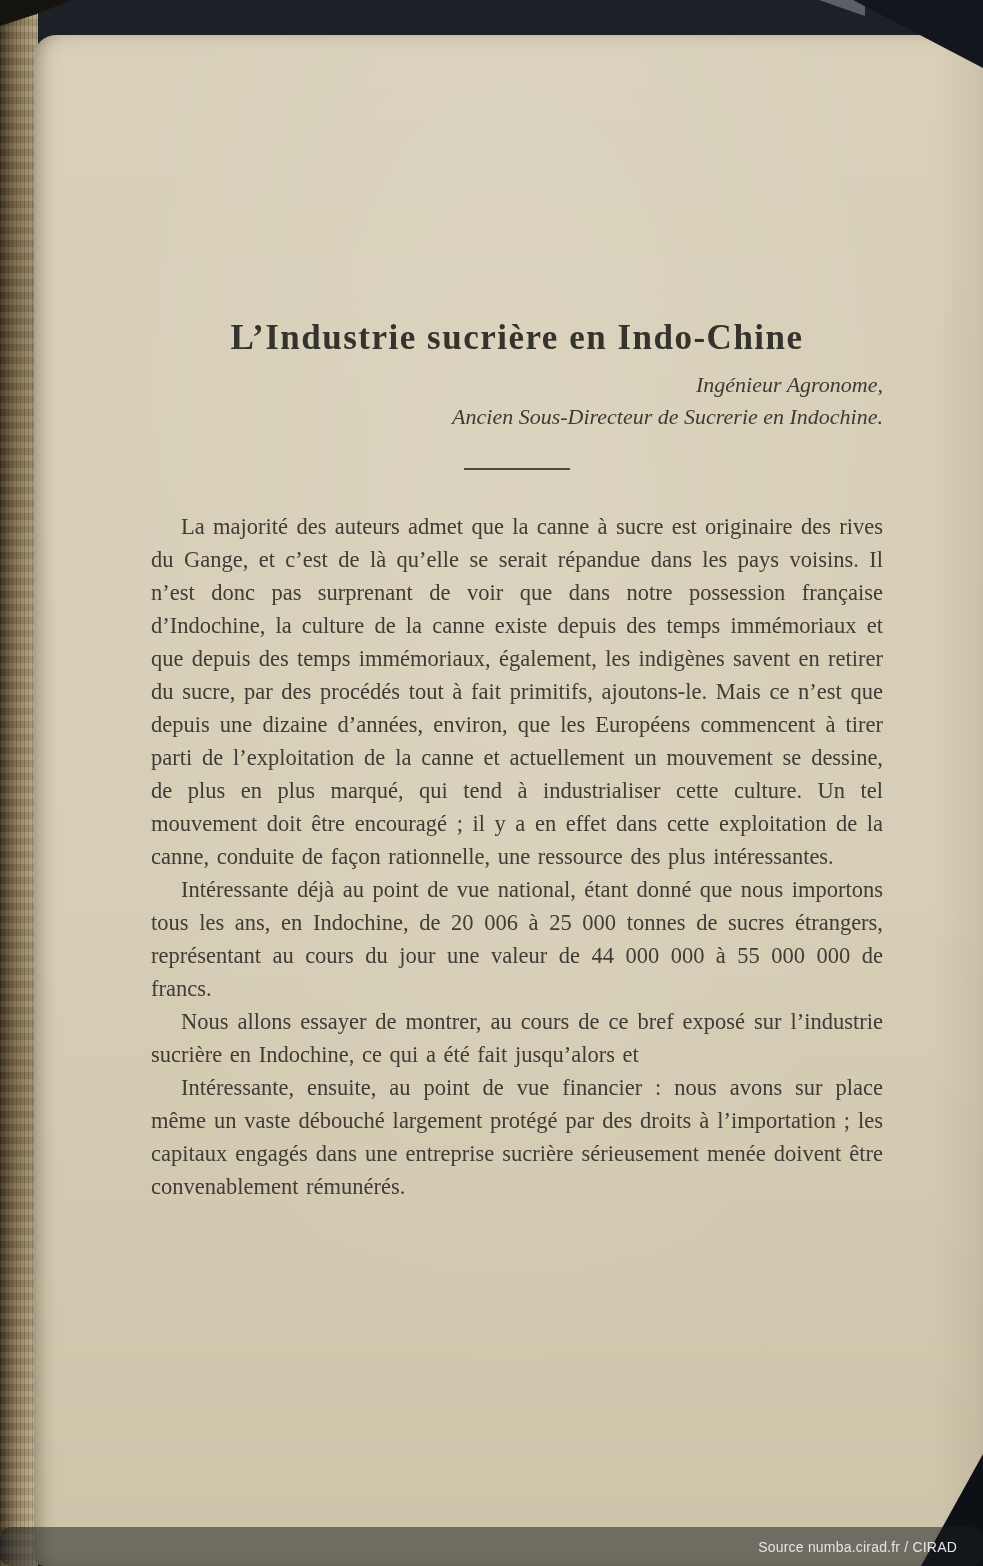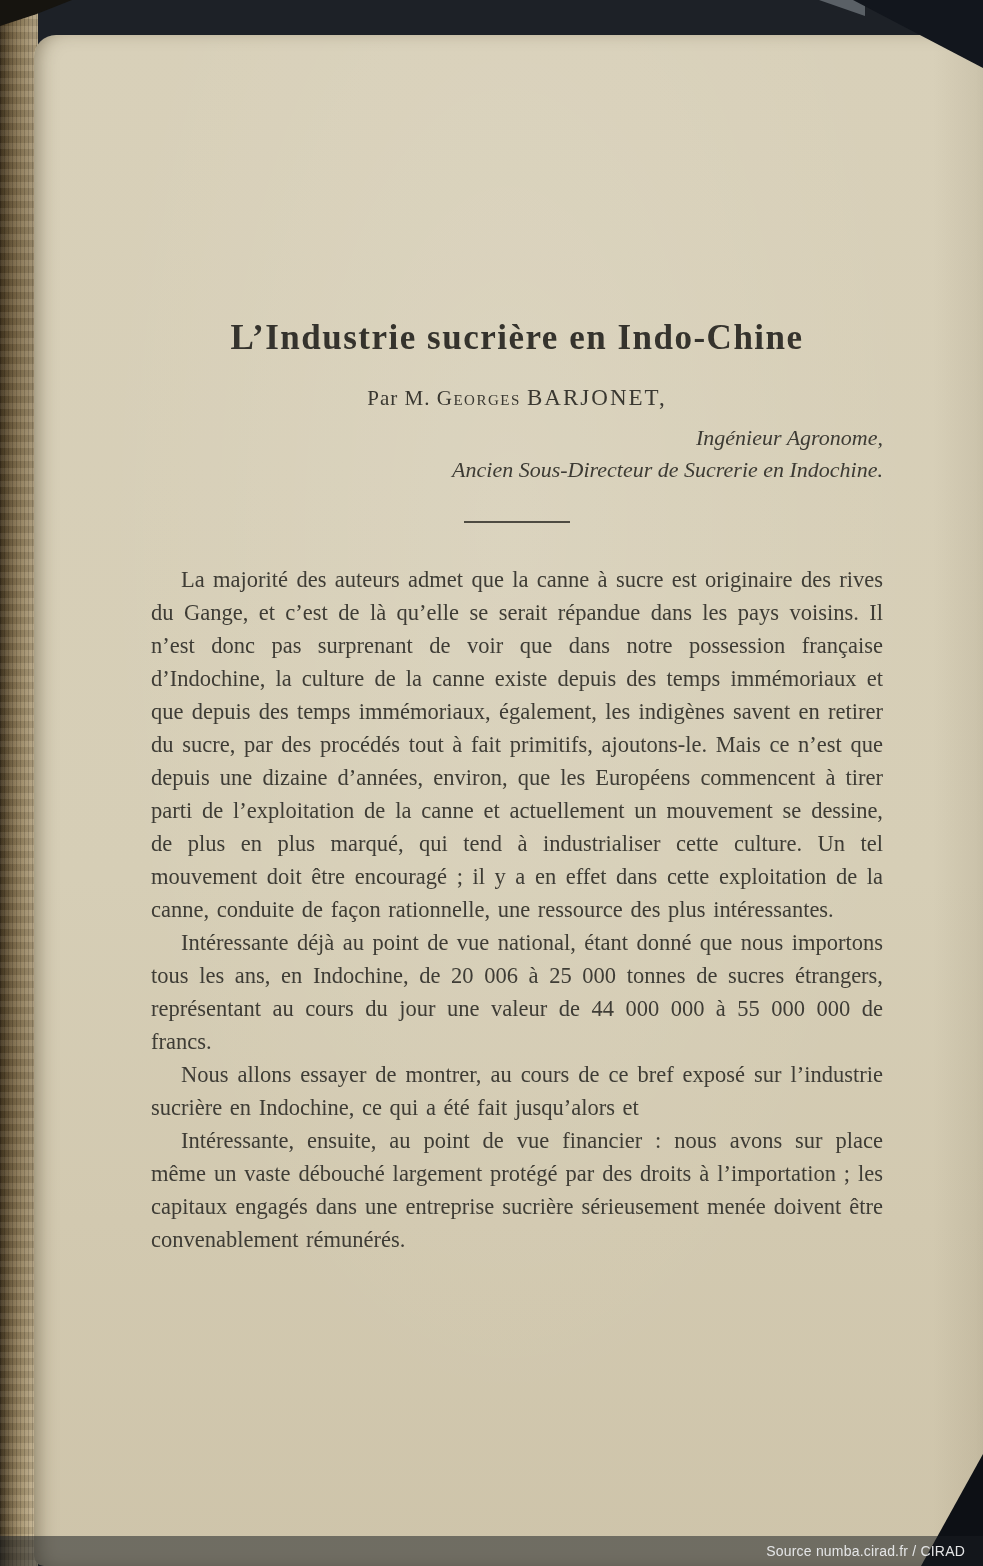--- a/index.html
+++ b/index.html
@@ -119,27 +119,28 @@
     text-align: justify;
     text-indent: 30px;
     word-spacing: 2px;
     color: #3e3c35;
   }
 
   
   .watermark-bar {
     position: absolute;
     left: 0; right: 0; bottom: 0;
-    height: 30px;
+    height: 39px;
     background: rgba(25, 28, 33, 0.52);
     display: flex;
     align-items: center;
     justify-content: flex-end;
-    padding-right: 18px;
+    padding-right: 26px;
     box-sizing: border-box;
+    border-radius: 10px;
   }
   .watermark-text {
     font-family: "Liberation Sans", "DejaVu Sans", sans-serif;
     font-size: 14px;
     color: #e4e5e6;
     letter-spacing: 0.2px;
   }
 </style>
 </head>
 <body>
@@ -147,25 +148,20 @@
 <div class="scan">
 
   <div class="book-edge"></div>
 
   <div class="paper">
     <div class="content">
 
       <h1 class="title">L’Industrie sucrière en Indo-Chine</h1>
 
 
-      <div class="byline">
-        <span class="prefix">Par M.</span>
-        <span class="first-name">Georges</span>
-        <span class="last-name">BARJONET,</span>
-      </div>
 
       <div class="affiliation">Ingénieur Agronome,</div>
 
       <div class="affiliation">Ancien Sous-Directeur de Sucrerie en Indochine.</div>
 
       <hr class="rule">
 
       <div class="body-text">
         <p>La majorité des auteurs admet que la canne à sucre est originaire des rives du Gange, et c’est de là qu’elle se serait répandue dans les pays voisins. Il n’est donc pas surprenant de voir que dans notre possession française d’Indochine, la culture de la canne existe depuis des temps immémoriaux et que depuis des temps immémoriaux, également, les indigènes savent en retirer du sucre, par des procédés tout à fait primitifs, ajoutons-le. Mais ce n’est que depuis une dizaine d’années, environ, que les Européens commencent à tirer parti de l’exploitation de la canne et actuellement un mouvement se dessine, de plus en plus marqué, qui tend à industrialiser cette culture. Un tel mouvement doit être encouragé ; il y a en effet dans cette exploitation de la canne, conduite de façon rationnelle, une ressource des plus intéressantes.</p>
         <p>Intéressante déjà au point de vue national, étant donné que nous importons tous les ans, en Indochine, de 20 006 à 25 000 tonnes de sucres étrangers, représentant au cours du jour une valeur de 44 000 000 à 55 000 000 de francs.</p>

